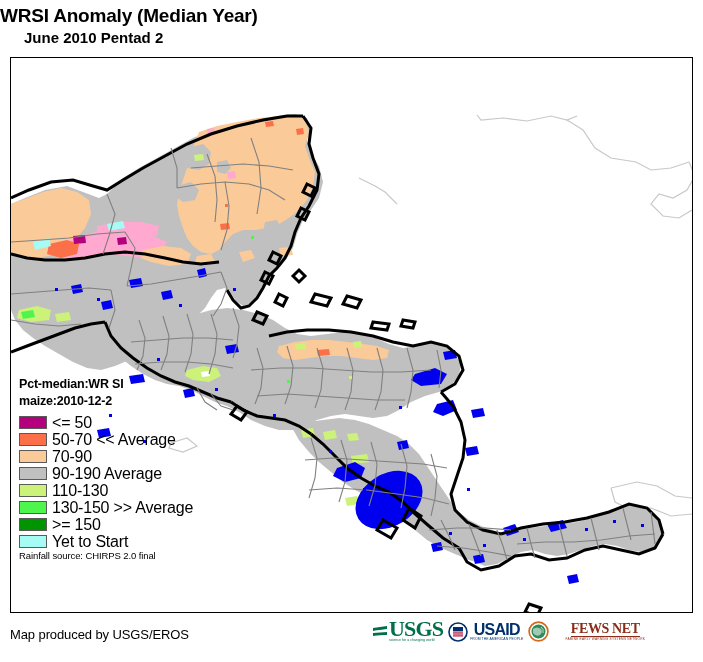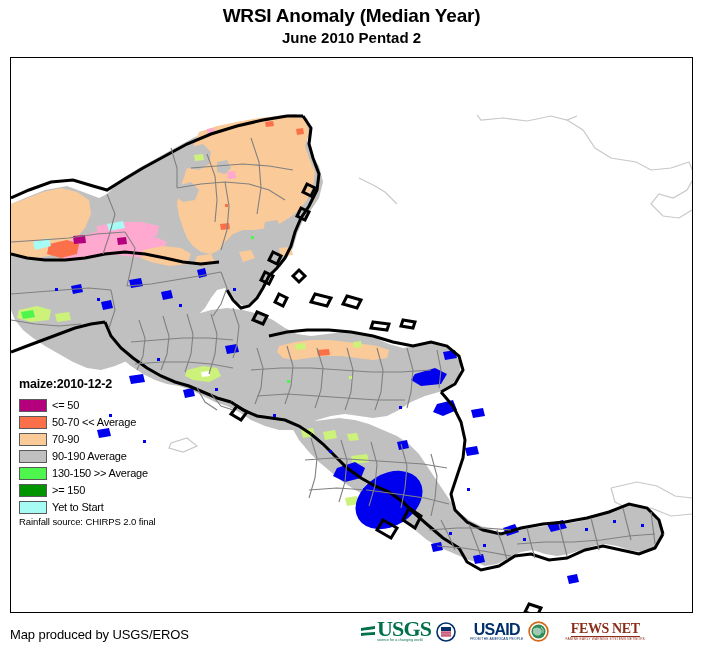--- a/index.html
+++ b/index.html
@@ -1,56 +1,56 @@
 <!DOCTYPE html>
 <html><head>
 <meta charset="utf-8">
 <title>WRSI Anomaly Map</title>
 <style>
   html,body{margin:0;padding:0;background:#ffffff;}
   body{width:703px;height:662px;position:relative;overflow:hidden;
        font-family:"Liberation Sans","DejaVu Sans",sans-serif;color:#000;}
 
   
-  #title-block{position:absolute;left:0;top:0;width:703px;text-align:center;}
+  #title-block{position:absolute;left:0;top:0;width:703px;}
   #main-title{font-size:19px;font-weight:bold;letter-spacing:-0.2px;margin-top:5px;line-height:22px;}
-  #sub-title{font-size:15px;font-weight:bold;margin-top:2px;line-height:18px;}
+  #sub-title{font-size:15px;font-weight:bold;margin-top:2px;line-height:18px;padding-left:24px;}
 
   
   #map-frame{position:absolute;left:10px;top:57px;width:683px;height:556px;
              border:1px solid #000;background:#ffffff;overflow:hidden;box-sizing:border-box;}
   #map-svg{position:absolute;left:0;top:0;width:681px;height:554px;display:block;}
 
   
   #legend{position:absolute;left:8px;top:318px;width:180px;z-index:40;}
   .legend-title{font-size:12.5px;font-weight:bold;line-height:17px;letter-spacing:-0.2px;
                 white-space:nowrap;}
   .legend-rows{margin-top:4px;}
   .legend-row{display:flex;align-items:center;height:16px;margin-bottom:1px;}
   .legend-swatch{width:28px;height:13px;border:1px solid #5a5a5a;box-sizing:border-box;
                  flex:0 0 28px;margin-right:5px;}
-  .legend-label{font-size:11px;line-height:13px;white-space:nowrap;letter-spacing:-0.2px;}
+  .legend-label{font-size:16px;line-height:13px;white-space:nowrap;letter-spacing:-0.2px;}
   #legend-source{font-size:9.5px;margin-top:0;letter-spacing:-0.1px;white-space:nowrap;}
 
   
   #footer{position:absolute;left:0;top:613px;width:650px;height:49px;}
   #footer-credit{position:absolute;left:10px;top:14px;font-size:13px;letter-spacing:-0.1px;
                  white-space:nowrap;}
   #footer-logos{position:absolute;right:5px;top:7px;display:flex;align-items:center;gap:5px;}
 
   .logo{display:flex;align-items:center;}
 
   
   .usgs-wrap{display:flex;flex-direction:column;align-items:flex-start;}
   .usgs-word{font-size:22px;font-weight:bold;color:#00704a;letter-spacing:-0.8px;
              line-height:17px;font-family:"Liberation Serif",serif;}
   .usgs-tag{font-size:3.6px;color:#00704a;letter-spacing:0px;line-height:5px;margin-top:1px;}
 
   
-  .usaid-wrap{display:flex;gap:14px;}
+  .usaid-wrap{display:flex;gap:2px;}
   .usaid-word{font-size:16px;font-weight:bold;color:#002f6c;letter-spacing:-0.7px;line-height:15px;}
   .usaid-tag{font-size:3.4px;color:#002f6c;letter-spacing:0.1px;line-height:5px;text-align:center;}
 
   
   .fews-wrap{display:flex;align-items:center;gap:16px;}
   .fews-word{font-size:14px;font-weight:bold;color:#8c2d19;letter-spacing:-0.4px;line-height:14px;
              font-family:"Liberation Serif",serif;border-bottom:1.5px solid #8c2d19;}
   .fews-tag{font-size:3.2px;color:#8c2d19;letter-spacing:0.2px;line-height:5px;}
 </style>
 </head>
@@ -346,38 +346,43 @@
       <rect x="214" y="146" width="3" height="3" fill="#fb7049"></rect>
       <rect x="132" y="382" width="3" height="3" fill="#0000ee"></rect>
       <rect x="98" y="356" width="3" height="3" fill="#0000ee"></rect>
       <rect x="388" y="348" width="3" height="3" fill="#0000ee"></rect>
       <rect x="456" y="430" width="3" height="3" fill="#0000ee"></rect>
     </g>
 
   </svg>
 
   <div id="legend">
+    <div class="legend-title">Pct-median:WR SI</div>
     <div class="legend-title">maize:2010-12-2</div>
 
     <div class="legend-rows">
       <div class="legend-row">
         <span class="legend-swatch" style="background-color: rgb(181, 0, 125);"></span>
         <span class="legend-label">&lt;= 50</span>
       </div>
       <div class="legend-row">
         <span class="legend-swatch" style="background-color: rgb(251, 112, 73);"></span>
         <span class="legend-label">50-70 &lt;&lt; Average</span>
       </div>
       <div class="legend-row">
         <span class="legend-swatch" style="background-color: rgb(251, 202, 153);"></span>
         <span class="legend-label">70-90</span>
       </div>
       <div class="legend-row">
         <span class="legend-swatch" style="background-color: rgb(192, 192, 192);"></span>
         <span class="legend-label">90-190 Average</span>
+      </div>
+      <div class="legend-row">
+        <span class="legend-swatch" style="background-color: rgb(204, 242, 121);"></span>
+        <span class="legend-label">110-130</span>
       </div>
       <div class="legend-row">
         <span class="legend-swatch" style="background-color: rgb(77, 245, 77);"></span>
         <span class="legend-label">130-150 &gt;&gt; Average</span>
       </div>
       <div class="legend-row">
         <span class="legend-swatch" style="background-color: rgb(0, 148, 0);"></span>
         <span class="legend-label">&gt;= 150</span>
       </div>
       <div class="legend-row">

